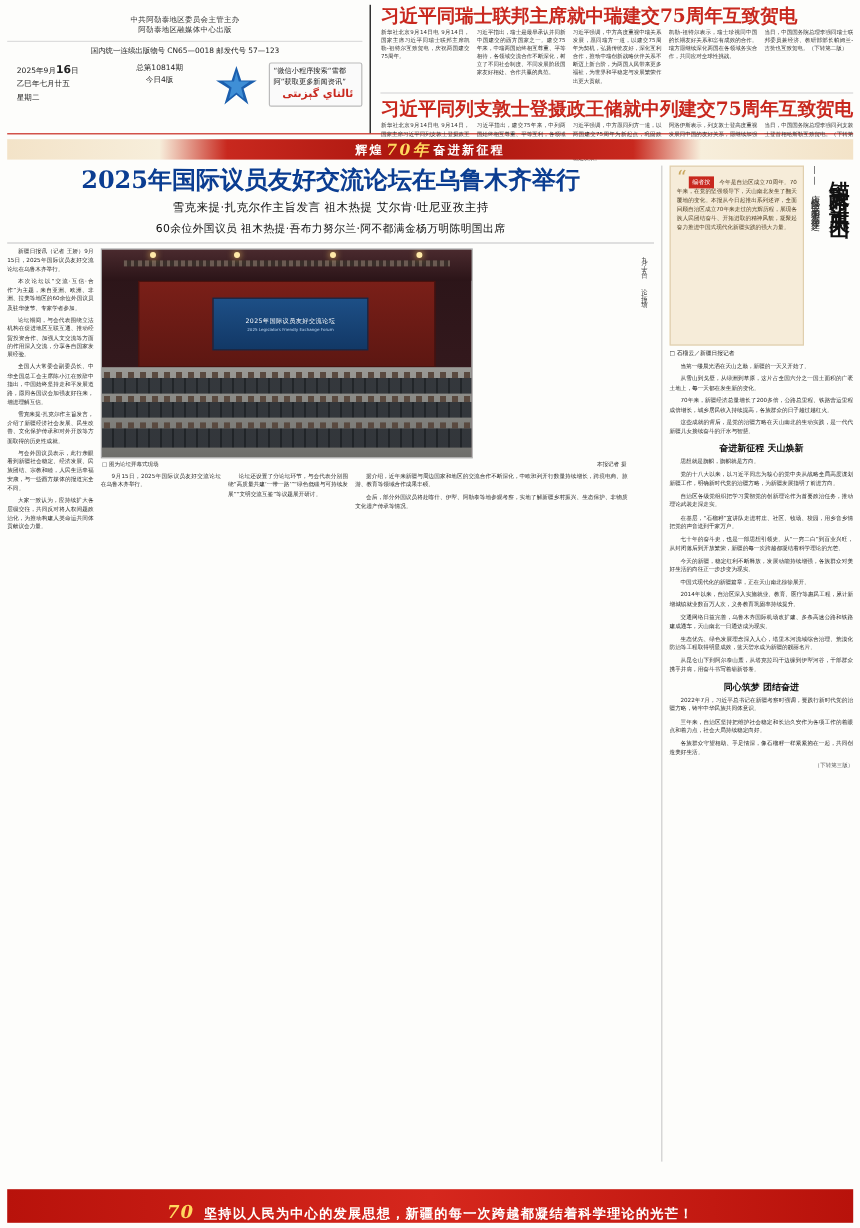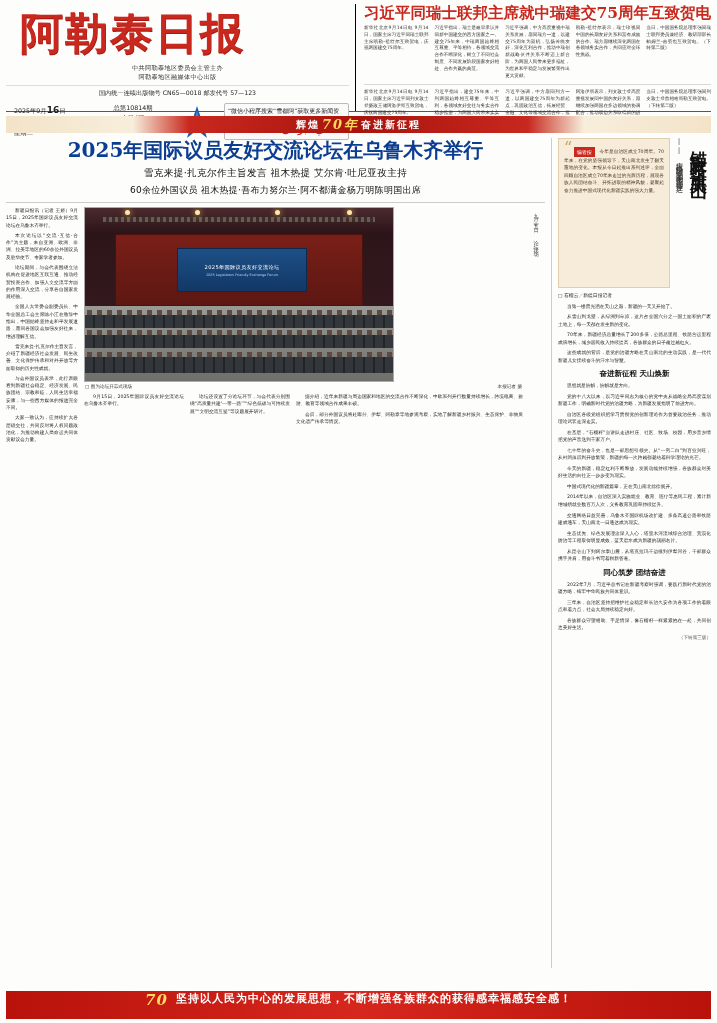--- a/index.html
+++ b/index.html
@@ -133,34 +133,33 @@
   }
   .side-sub-h { font-size:7.5px; font-weight:bold; text-align:center; margin:5px 0 3px; color:#111;}
   .side-txt { font-size:4.7px; line-height:1.6; text-align:justify; color:#262626; }
   .side-txt p { margin:0 0 3px; text-indent:9px; }
   .more { text-align:right; font-size:4.6px; color:#555; }
 
   
   .footer {
     position:absolute; left:6px; right:6px; bottom:4px; height:28px;
     background:linear-gradient(90deg,#b8120b,#d6271d 50%,#b8120b);
-    display:flex; align-items:flex-start; justify-content:center; gap:8px;
+    display:flex; align-items:flex-end; justify-content:center; gap:8px;
     color:#fff; font-weight:bold; font-size:11px; letter-spacing:1px;
     font-family:"DejaVu Serif","Liberation Serif",serif;
   }
   .footer .f70 { color:#ffd85e; font-size:15px; font-style:italic; }
 </style>
 </head>
 <body>
 
 <div class="page">
 
   <div class="masthead">
     <div class="mh-left">
-      <div class="logo">阿勒泰日报</div>
       <div class="logo-sub">
         <div>中共阿勒泰地区委员会主管主办</div>
         <div>阿勒泰地区融媒体中心出版</div>
       </div>
       <div class="mh-reg">国内统一连续出版物号 CN65—0018   邮发代号 57—123</div>
       <div class="mh-meta">
         <div class="mh-date">
           <div><span>2025年9月</span><span class="big">16</span><span>日</span></div>
           <div>乙巳年七月廿五</div>
           <div>星期二</div>
@@ -188,20 +187,21 @@
         <div class="hl-cols">
           <div class="hl-col">新华社北京9月14日电 9月14日，国家主席习近平同瑞士联邦主席凯勒-祖特尔互致贺电，庆祝两国建交75周年。</div>
           <div class="hl-col">习近平指出，瑞士是最早承认并同新中国建交的西方国家之一。建交75年来，中瑞两国始终相互尊重、平等相待，各领域交流合作不断深化，树立了不同社会制度、不同发展阶段国家友好相处、合作共赢的典范。</div>
           <div class="hl-col">习近平强调，中方高度重视中瑞关系发展，愿同瑞方一道，以建交75周年为契机，弘扬传统友好，深化互利合作，推动中瑞创新战略伙伴关系不断迈上新台阶，为两国人民带来更多福祉，为世界和平稳定与发展繁荣作出更大贡献。</div>
           <div class="hl-col">凯勒-祖特尔表示，瑞士珍视同中国的长期友好关系和富有成效的合作。瑞方愿继续深化两国在各领域务实合作，共同应对全球性挑战。</div>
           <div class="hl-col">当日，中国国务院总理李强同瑞士联邦委员兼经济、教研部部长帕姆兰-吉赞也互致贺电。（下转第二版）</div>
         </div>
       </div>
       <hr class="hr-line">
       <div class="hl-block">
+        <div class="hl-title">习近平同列支敦士登摄政王储就中列建交75周年互致贺电</div>
         <div class="hl-cols">
           <div class="hl-col">新华社北京9月14日电 9月14日，国家主席习近平同列支敦士登摄政王储阿洛伊斯互致贺电，庆祝两国建交75周年。</div>
           <div class="hl-col">习近平指出，建交75年来，中列两国始终相互尊重、平等互利，各领域友好交往与务实合作稳步推进，为两国人民带来实实在在的利益。</div>
           <div class="hl-col">习近平强调，中方愿同列方一道，以两国建交75周年为新起点，巩固政治互信，拓展经贸、金融、文化等领域交流合作，推动中列关系持续健康稳定发展。</div>
           <div class="hl-col">阿洛伊斯表示，列支敦士登高度重视发展同中国的友好关系，愿继续加强两国在多边领域的协调配合，推动双边关系取得新的进展。</div>
           <div class="hl-col">当日，中国国务院总理李强同列支敦士登首相哈斯勒互致贺电。（下转第二版）</div>
         </div>
       </div>
     </div>
   </div>
@@ -319,16 +319,16 @@
         <p>2022年7月，习近平总书记在新疆考察时强调，要践行新时代党的治疆方略，铸牢中华民族共同体意识。</p>
         <p>三年来，自治区坚持把维护社会稳定和长治久安作为各项工作的着眼点和着力点，社会大局持续稳定向好。</p>
         <p>各族群众守望相助、手足情深，像石榴籽一样紧紧抱在一起，共同创造美好生活。</p>
       </div>
       <div class="more">（下转第三版）</div>
     </div>
   </div>
 
   <div class="footer">
     <span class="f70">70</span>
-    <span>坚持以人民为中心的发展思想，不断增强各族群众的获得感幸福感安全感！</span>
+    <span>坚持以人民为中心的发展思想，新疆的每一次跨越都凝结着科学理论的光芒！</span>
   </div>
 
 </div>
 
 </body></html>

